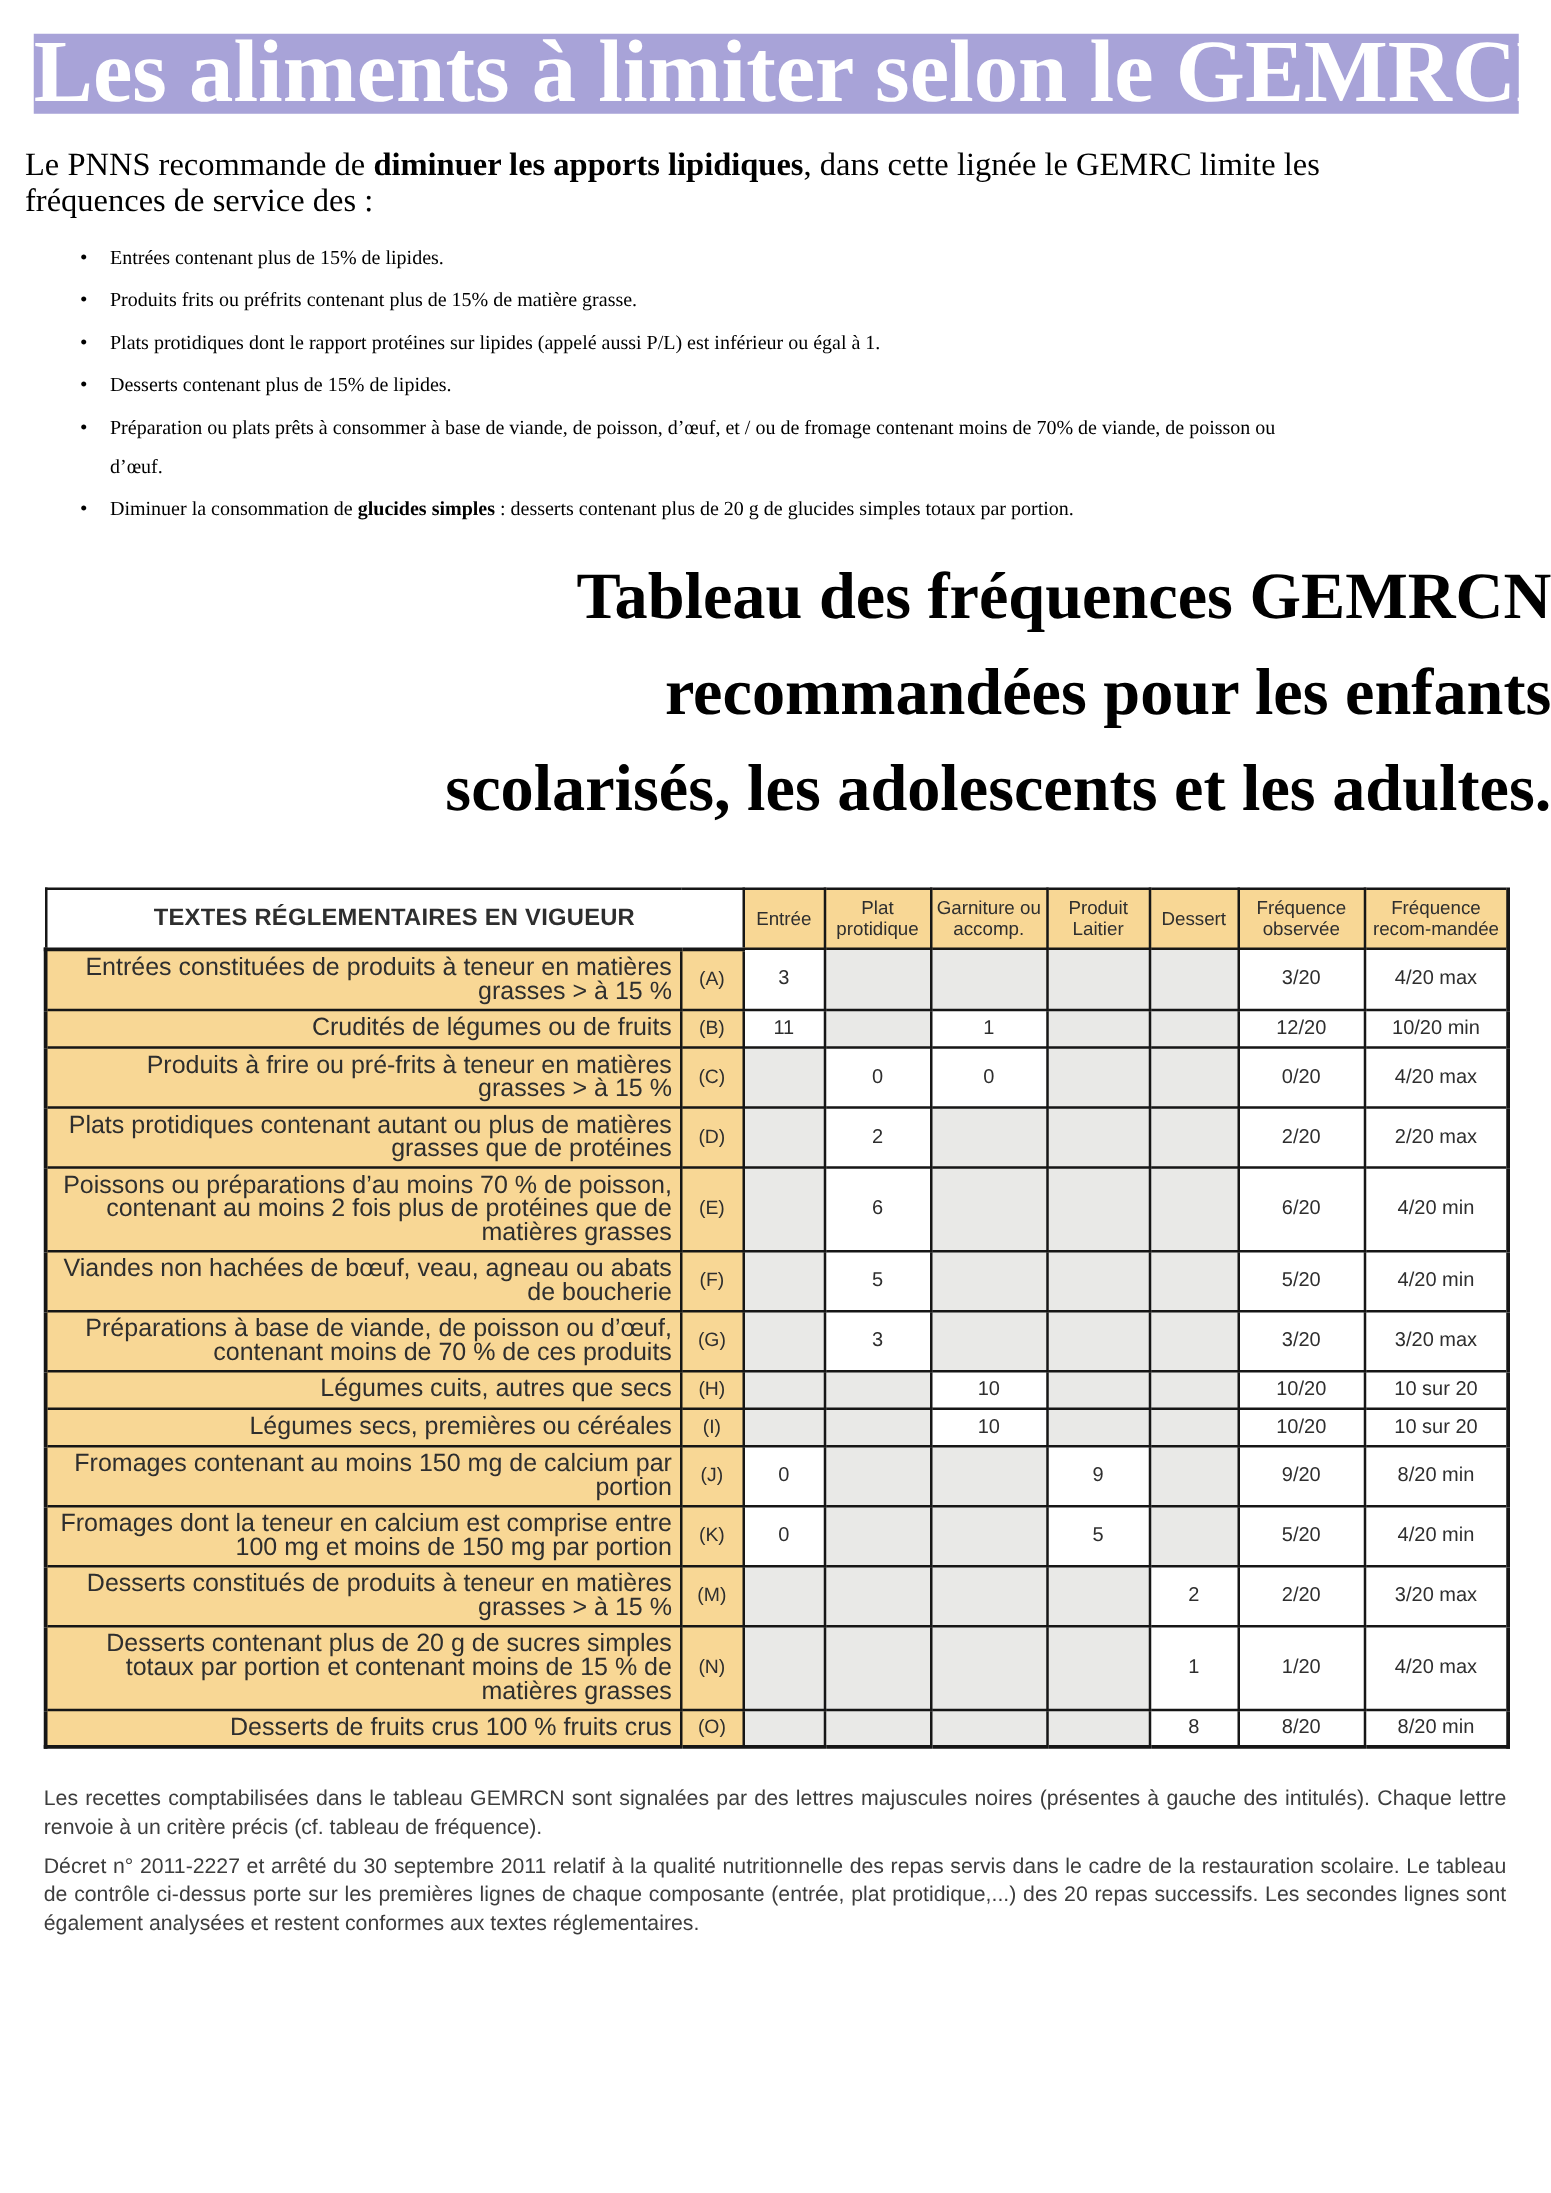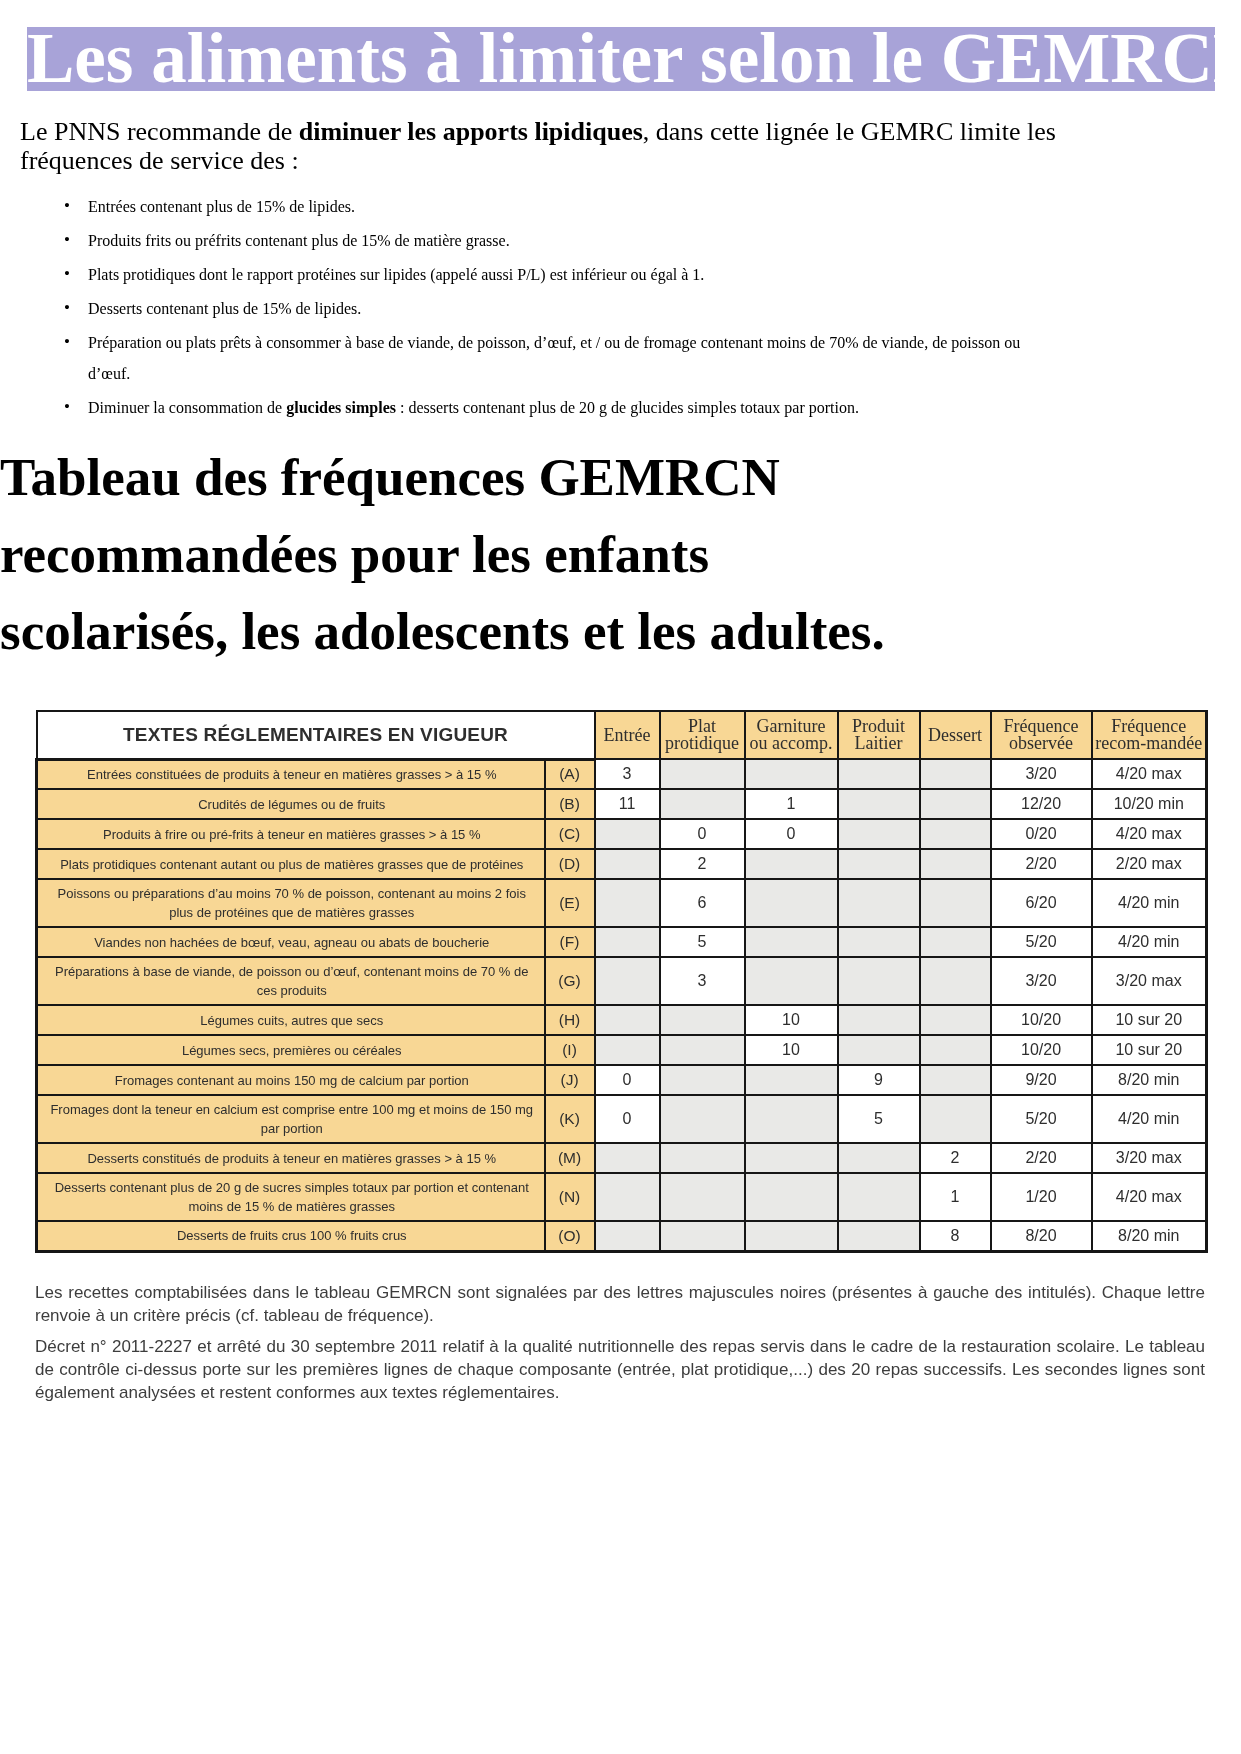--- a/index.html
+++ b/index.html
@@ -25,42 +25,41 @@
   ul.bullets{
     list-style:none;margin:16px 0 0 0;padding:0 0 0 88px;width:1055px;
   }
   ul.bullets li{
     position:relative;font-size:16px;line-height:31px;margin-bottom:3px;
   }
   ul.bullets li::before{
     content:"\2022";position:absolute;left:-24px;top:-1px;font-size:17px;
   }
   .section-title{
-    margin:16px 0 0 0;text-align:left;
+    margin:16px 0 0 0;text-align:right;
     font-size:53px;font-weight:bold;line-height:77px;
   }
   table.gtable{
     margin:40px 0 0 35px;border-collapse:collapse;table-layout:fixed;
     width:1170px;font-family:"Liberation Sans", sans-serif;color:var(--table-text);
   }
   table.gtable th, table.gtable td{border:2px solid var(--border);}
   th.blank{
     border:none;background:#fff;font-weight:bold;font-size:19px;
     text-align:center;vertical-align:middle;letter-spacing:.2px;
   }
   th.colh{
-    background:var(--table-tan);font-weight:normal;font-size:18px;
+    background:var(--table-tan);font-weight:normal;font-size:15px;
     line-height:17px;padding:6px 2px;text-align:center;vertical-align:middle;
     border-top-width:3px;
-    font-family:Liberation Serif, serif;
   }
   td{height:30px;vertical-align:middle;}
   td.label{
-    background:var(--table-tan);font-size:13px;line-height:19px;
-    padding:4px 6px 4px 8px;text-align:center;
+    background:var(--table-tan);font-size:20px;line-height:19px;
+    padding:4px 6px 4px 8px;text-align:right;
   }
   td.letter{background:var(--table-tan);text-align:center;font-size:15.5px;}
   td.val{text-align:center;font-size:16px;}
   td.empty{background:var(--cell-gray);}
   td.filled{background:var(--cell-white);}
   .b-l{border-left-width:3px !important;}
   .b-r{border-right-width:3px !important;}
   .b-t{border-top-width:3px !important;}
   .b-b{border-bottom-width:3px !important;}
   .footnotes{

